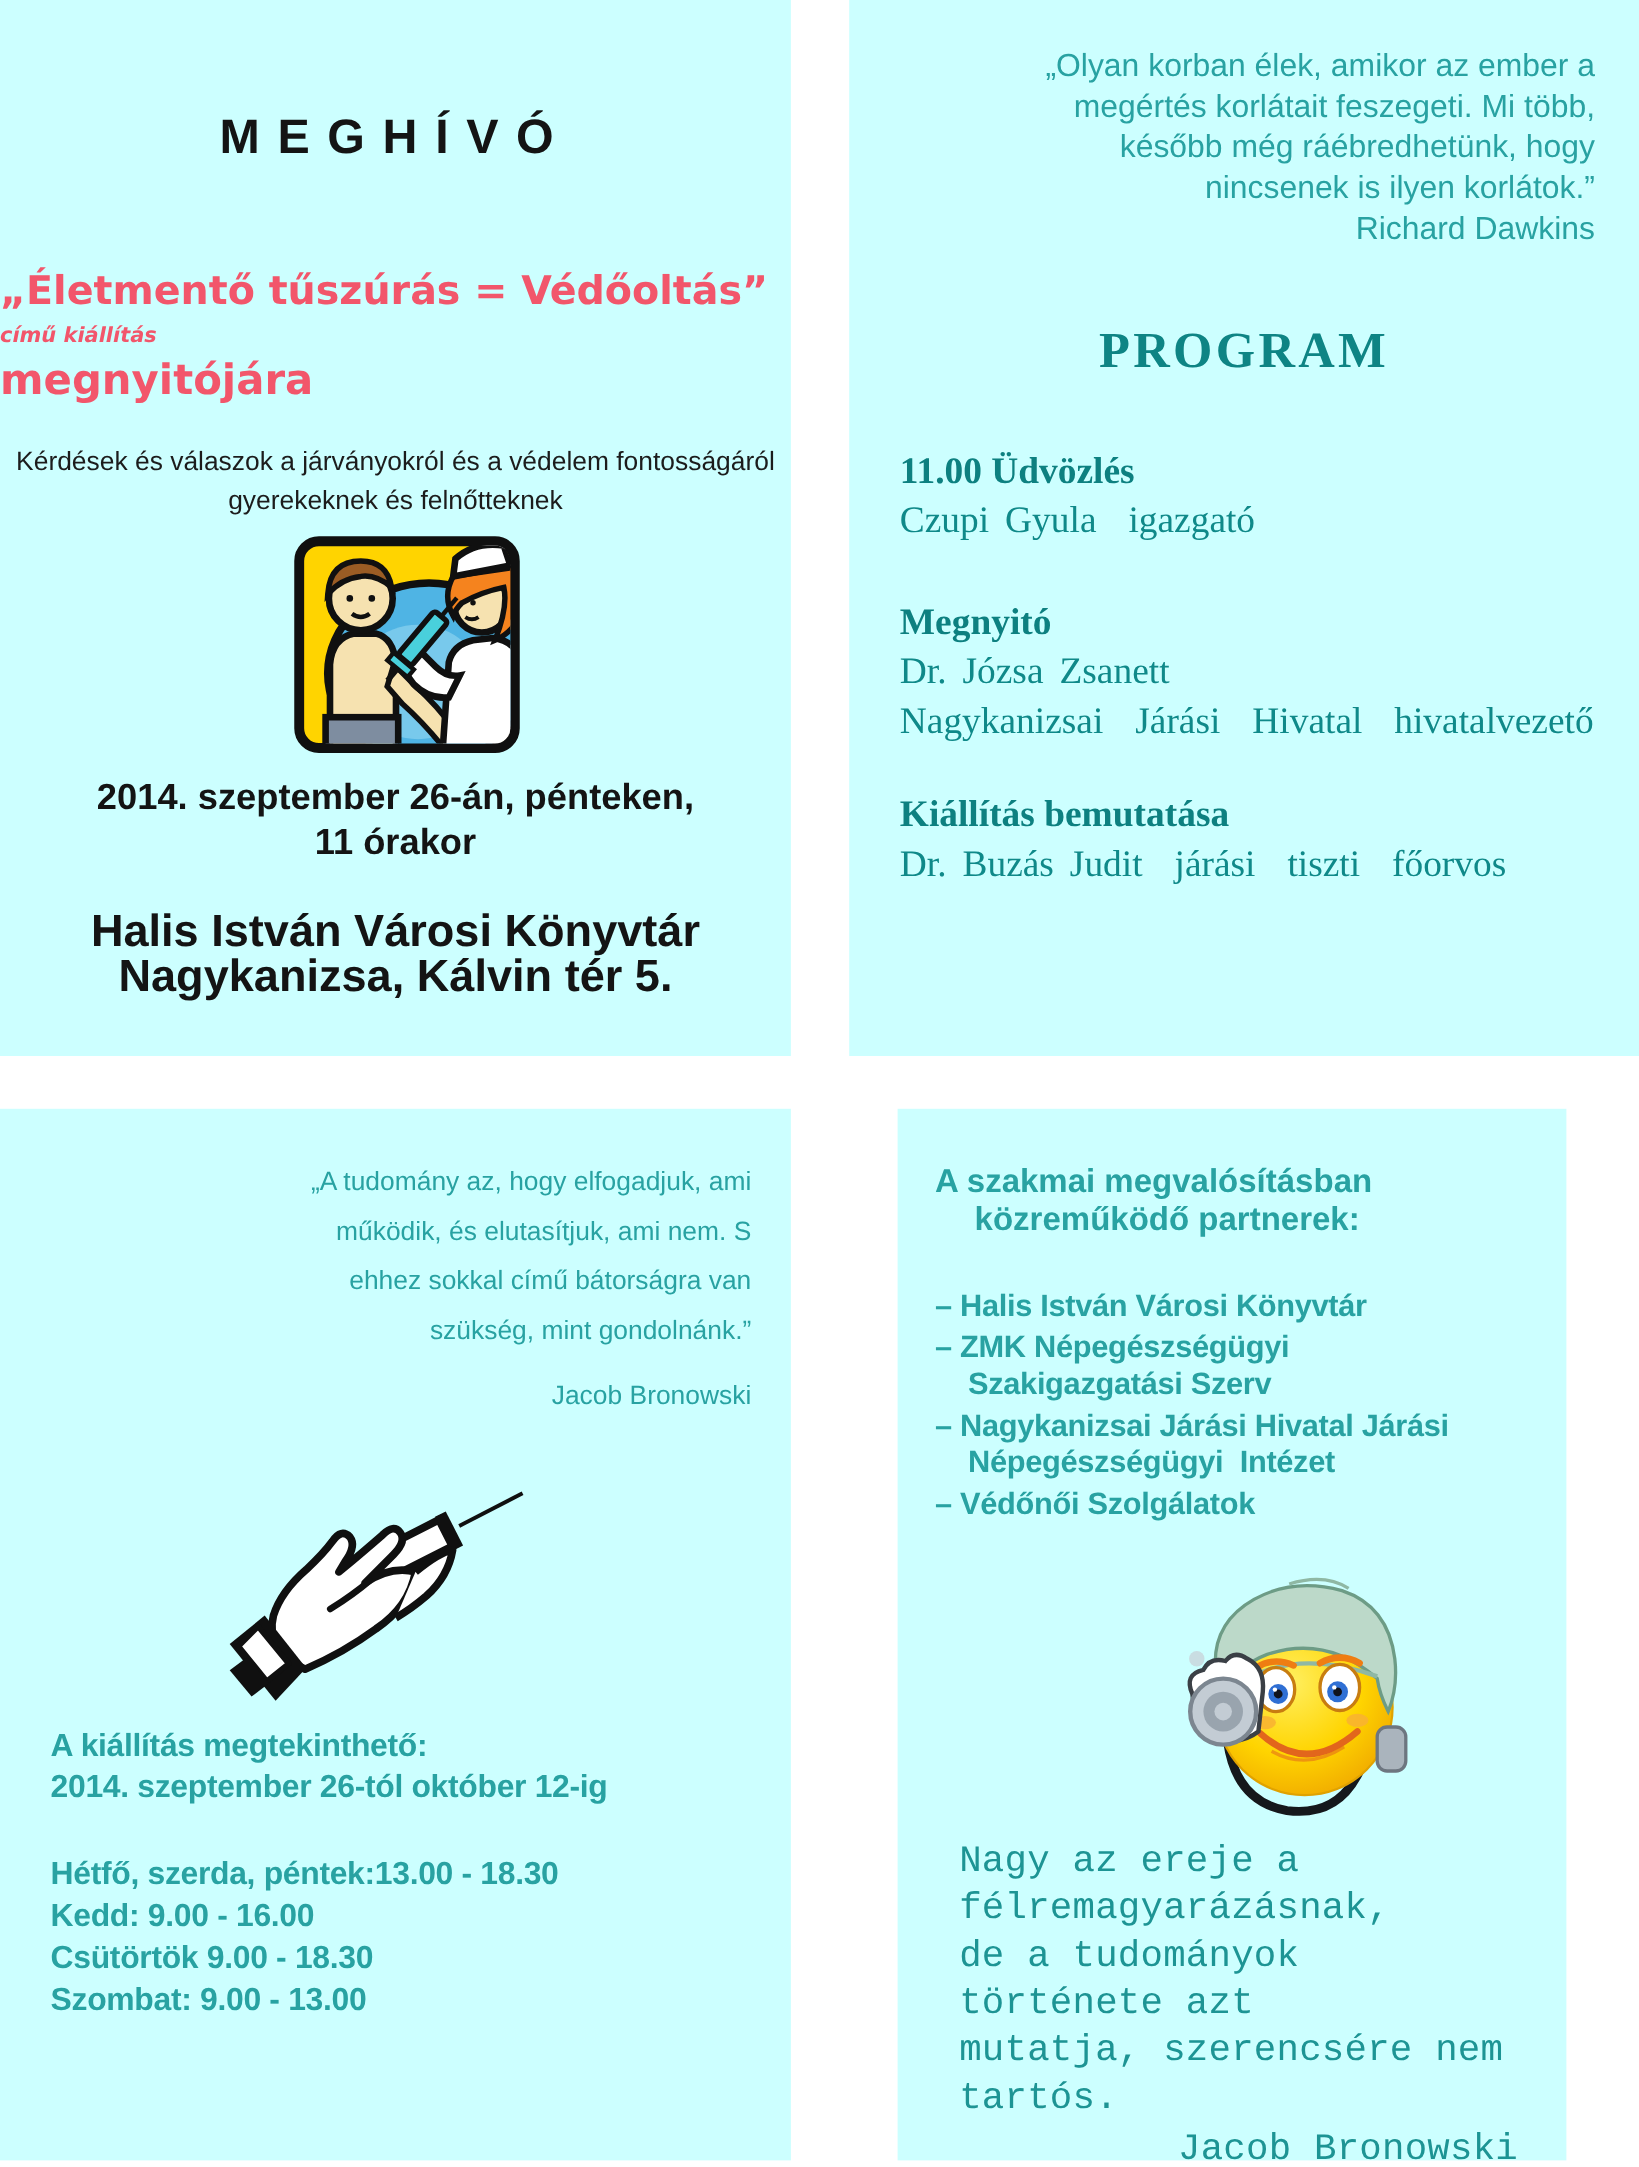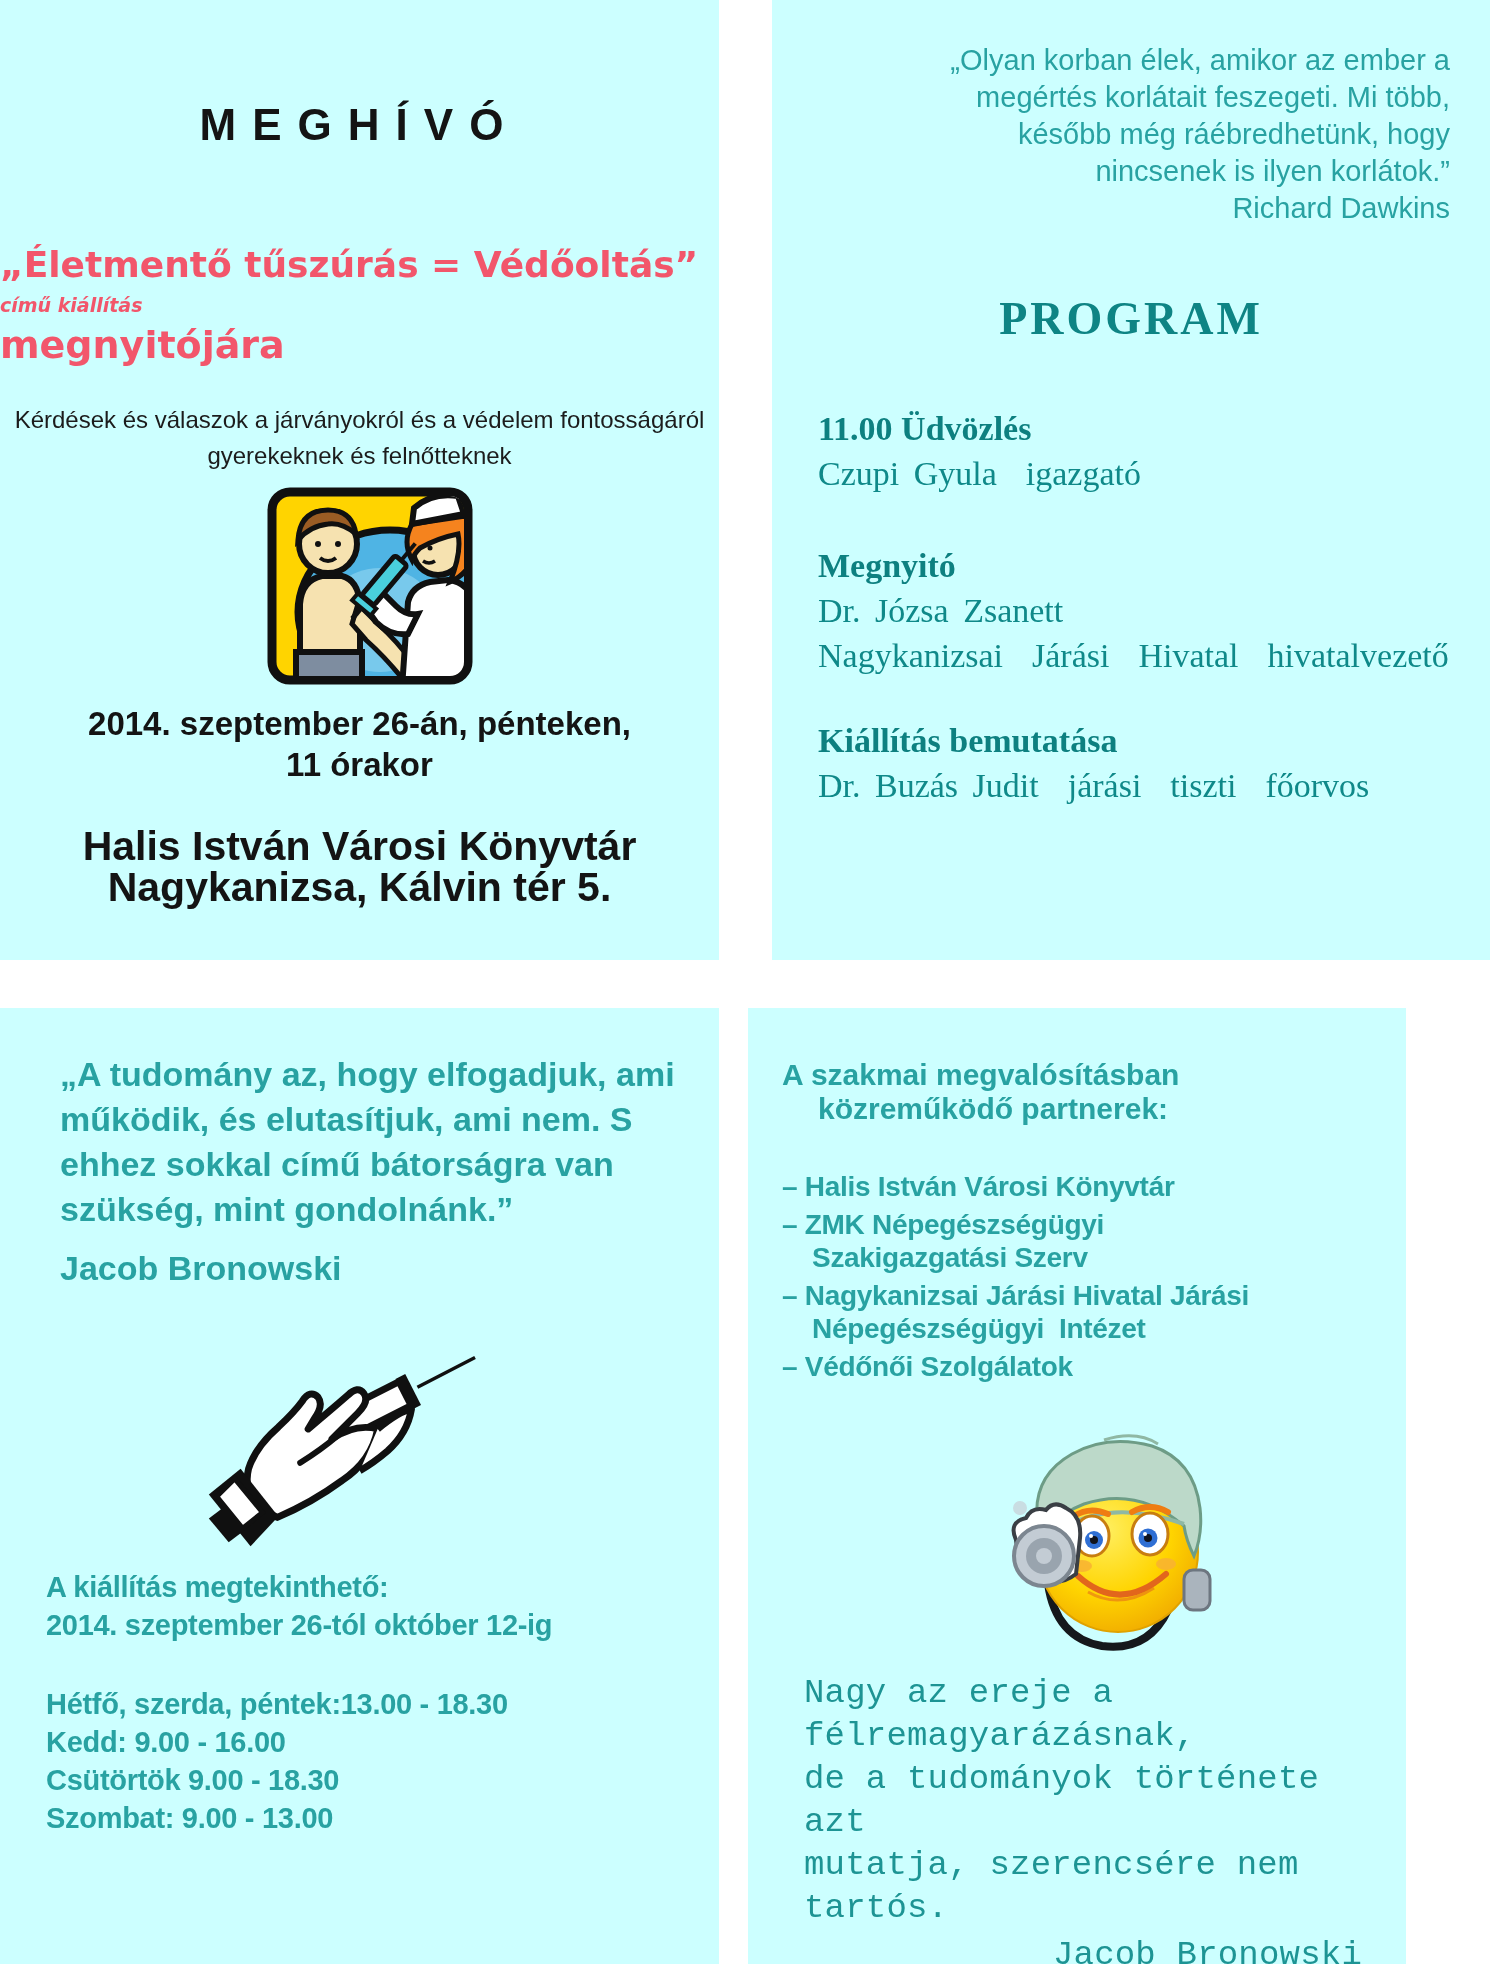--- a/index.html
+++ b/index.html
@@ -2,21 +2,21 @@
 <html lang="hu"><head>
 <meta charset="utf-8">
 <style>
   html,body{margin:0;padding:0;background:#ffffff;}
   #page{position:relative;width:1490px;height:1970px;background:#ffffff;overflow:hidden;
         font-family:"Liberation Sans",sans-serif;}
   .panel{position:absolute;background:#ccffff;}
   #p-tl{left:0;top:0;width:719px;height:960px;}
   #p-tr{left:772px;top:0;width:718px;height:960px;}
   #p-bl{left:0;top:1008px;width:719px;height:956px;}
-  #p-br{left:748px;top:1008px;width:658px;height:956px;}
+  #p-br{left:816px;top:1008px;width:608px;height:956px;}
   .abs{position:absolute;}
 
   
   .tl-title{top:100px;left:0;width:100%;text-align:center;
     font-weight:bold;font-size:44px;letter-spacing:16px;color:#141414;}
   .red-block{top:240px;left:0;width:100%;text-align:left;color:#f2566b;
     font-family:"DejaVu Sans",sans-serif;font-weight:bold;}
   .red1{font-size:36px;line-height:50px;}
   .red2{font-size:19px;line-height:30px;font-style:italic;}
   .red3{font-size:38px;line-height:46px;margin-top:2px;}
@@ -33,22 +33,22 @@
   .program-title{top:292px;left:0;width:100%;text-align:center;
     font-family:"Liberation Serif",serif;font-weight:bold;font-size:46px;
     letter-spacing:3px;color:#0e8484;}
   .prog{left:46px;right:10px;font-family:"Liberation Serif",serif;
     font-size:34px;line-height:45px;color:#0f8989;}
   .prog .t{font-weight:bold;color:#0d8080;}
   .prog .l{word-spacing:6px;white-space:pre-wrap;}
   #prog-1{top:406px;} #prog-2{top:543px;} #prog-3{top:718px;}
 
   
-  .bl-quote{top:44px;right:36px;left:60px;text-align:left;
-    font-size:34px;line-height:45px;color:#28a2a2;font-weight:bold;}
+  .bl-quote{top:44px;right:36px;left:60px;text-align:right;
+    font-size:24px;line-height:45px;color:#28a2a2;}
   .bl-quote .author{margin-top:14px;}
   .bl-illu{top:303px;left:183px;width:298px;height:240px;}
   .bl-sched{top:560px;left:46px;right:10px;font-weight:bold;font-size:29px;
     line-height:38px;color:#28a2a2;letter-spacing:-0.3px;}
   .bl-sched .hours{margin-top:41px;}
 
   
   .br-heading{top:50px;left:34px;right:10px;font-weight:bold;font-size:30px;
     line-height:34px;color:#28a2a2;}
   .br-heading .h2{padding-left:36px;}

